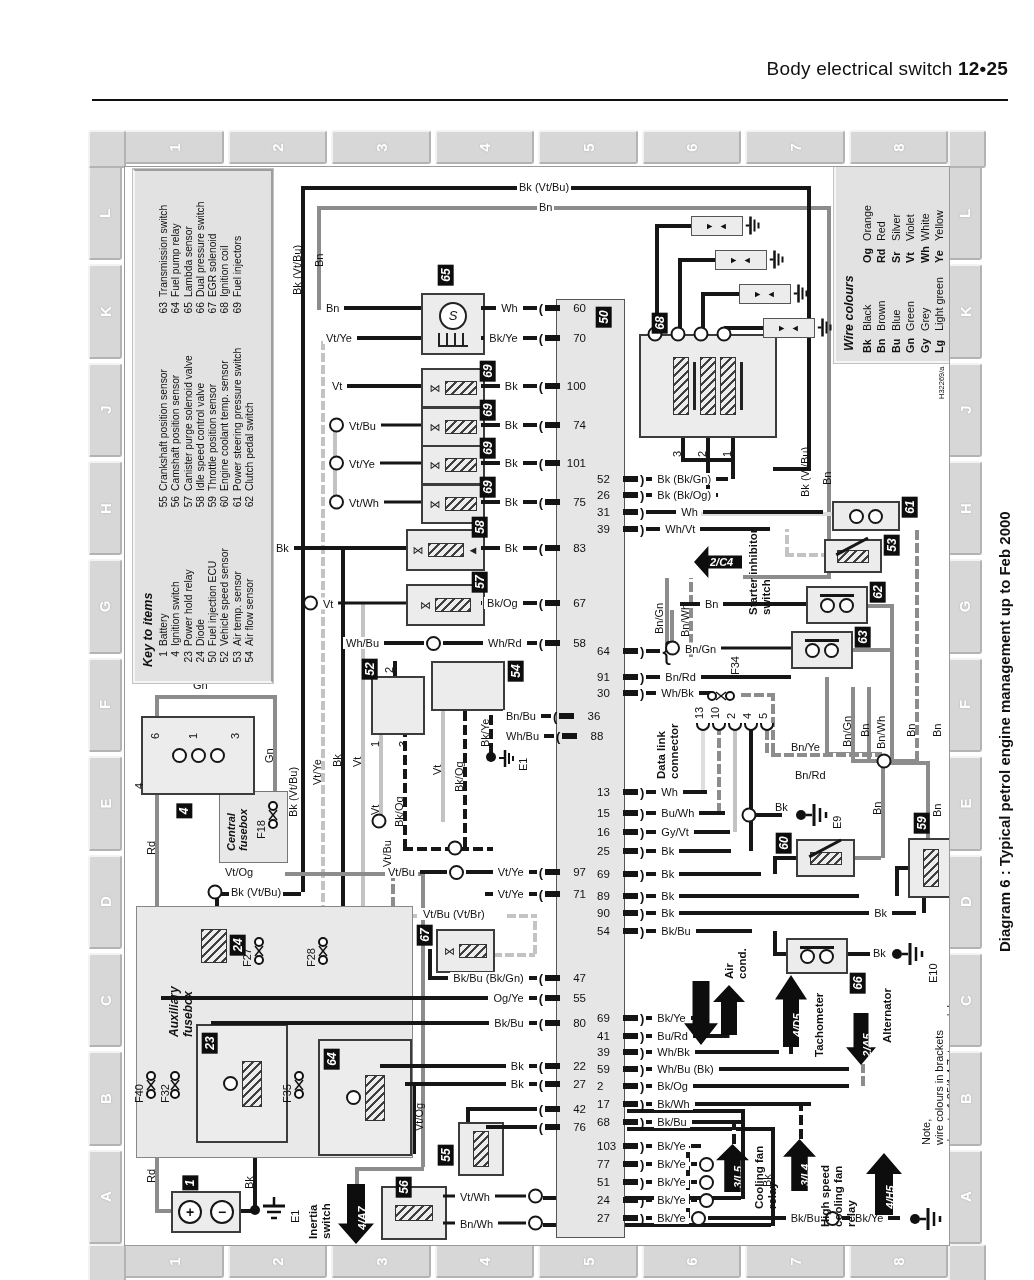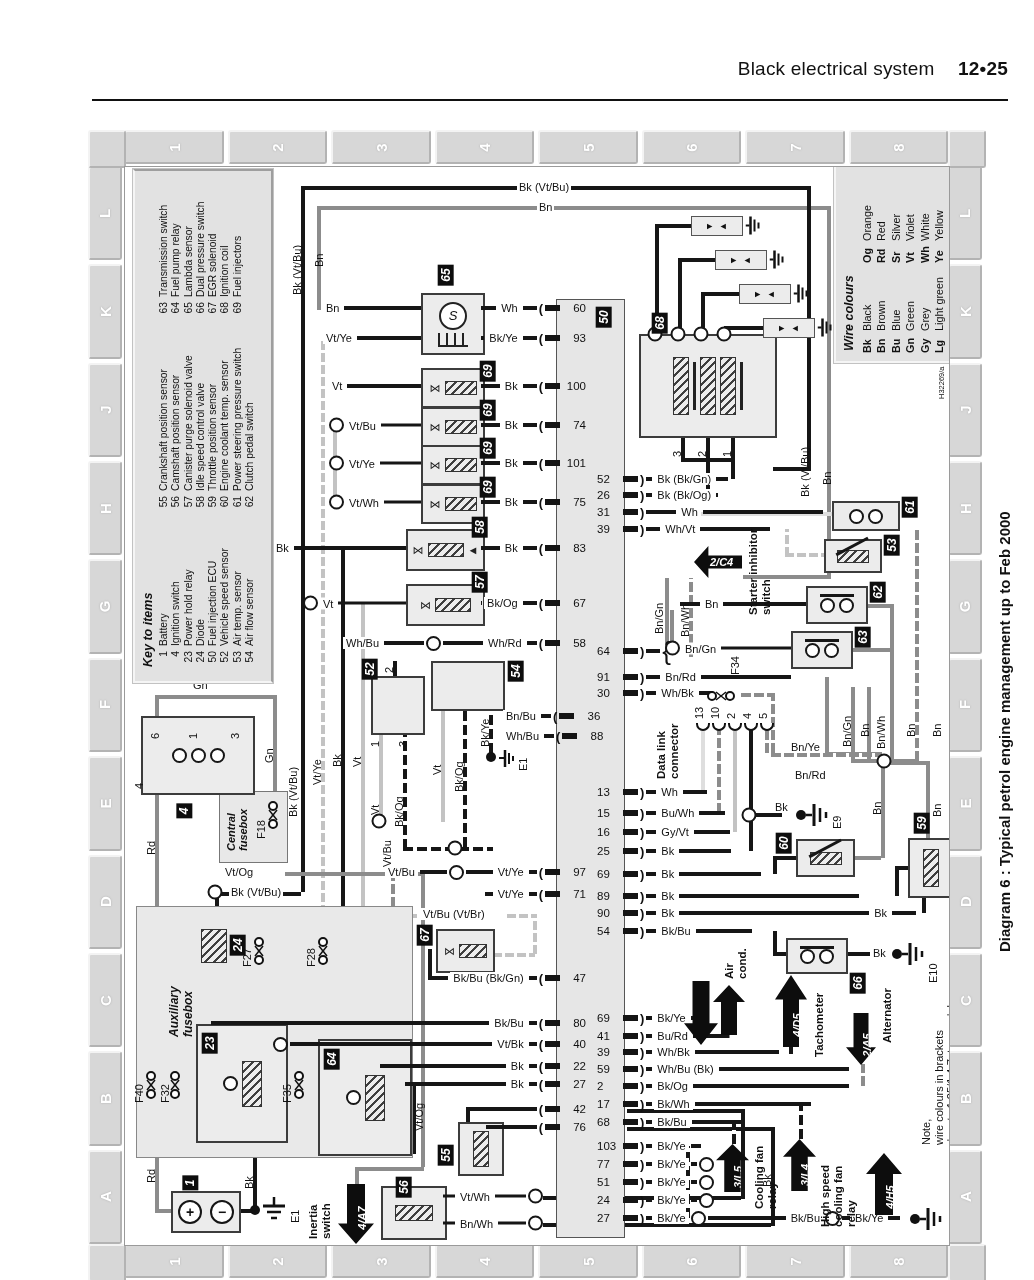--- a/index.html
+++ b/index.html
@@ -1,19 +1,19 @@
 <!DOCTYPE html>
 <html><head>
 <meta charset="utf-8">
 <style>
   html,body{margin:0;padding:0;background:#fff}
   .page{position:relative;width:1034px;height:1280px;background:#fff;font-family:"Liberation Sans",sans-serif;color:#111;overflow:hidden}
   .hdr{position:absolute;top:58px;right:26px;font-size:19px;letter-spacing:.2px}
   .hdr b{font-weight:normal}
-  .hdr .pg{font-weight:bold;margin-left:18px}
+  .hdr .pg{font-weight:bold;}
   .hrule{position:absolute;top:99px;left:92px;right:26px;height:2px;background:#111}
   
   .ruler{position:absolute;display:flex;gap:4px}
   .rc{background:#d7d7d7;border:2px solid;border-color:#f3f3f3 #b3b3b3 #b3b3b3 #f3f3f3;border-radius:3px;flex:1;display:flex;align-items:center;justify-content:center}
   .rct{color:#fff;font-weight:bold;font-size:15px;transform:rotate(-90deg);text-shadow:0 0 2px #aaa}
   .corner{position:absolute;width:34px;height:34px}
   .content{position:absolute;left:124px;top:166px;width:824px;height:1078px;background:#fff;border:1px solid #9a9a9a;overflow:hidden}
   
   .hw{position:absolute;height:3.5px;background:#161616}
   .vw{position:absolute;width:3.5px;background:#161616}
@@ -78,21 +78,21 @@
   .plugbox{position:absolute;background:#ececec;border:1.5px solid #555;display:flex;align-items:center;justify-content:center;font-size:9px;letter-spacing:1px;z-index:5}
   .brace{font-size:26px;font-weight:300;line-height:20px}
   .battpole{width:20px;height:20px;border:2px solid #161616;border-radius:50%;background:#fff;display:flex;align-items:center;justify-content:center;font-size:14px;font-weight:bold}
 </style>
 </head>
 <body>
 
 <div class="page">
 
   <div class="hdr">
-    <b>Black electrical system</b>
+    <b>Body electrical switch</b>
     <span class="pg">12•25</span>
   </div>
   <div class="hrule"></div>
 
   <div class="ruler" style="left:124px;top:130px;width:824px;height:34px">
 
   <div class="rc">
         <span class="rct">1</span>
       </div>
       <div class="rc">
@@ -507,21 +507,21 @@
     <div class="prow" style="left:198px;right:528px;top:171px">
         <span class="lbl">Vt/Ye</span>
         <i class="w f dlt"></i>
       </div>
     <div class="prow" style="left:356px;right:363px;top:171px">
         <i class="w f dbk"></i>
         <span class="lbl">Bk/Ye</span>
         <i class="w dbk" style="width:14px"></i>
         <span class="aL"></span>
         <span class="pbar"></span>
-        <span class="pnum ra">93</span>
+        <span class="pnum ra">70</span>
       </div>
 
     <div class="cbox" style="left:296px;top:201px;width:60px;height:36px">
         <span class="bowtie">⋈</span>
         <span class="hatch" style="width:30px;height:12px"></span>
       </div>
     <div class="abadge" style="left:352px;top:196px">69</div>
     <div class="prow" style="left:204px;right:528px;top:219px">
         <span class="lbl">Vt</span>
         <i class="w f lt"></i>
@@ -721,36 +721,35 @@
     <div class="vw" style="left:303px;top:782px;height:29px"></div>
     <div class="prow" style="left:303px;right:363px;top:811px">
         <i class="w f dbk"></i>
         <span class="lbl">Bk/Bu (Bk/Gn)</span>
         <i class="w dbk" style="width:8px"></i>
         <span class="aL"></span>
         <span class="pbar"></span>
         <span class="pnum ra">47</span>
       </div>
 
+    <div class="prow" style="left:36px;right:363px;top:831px">
+        <i class="w f dgy"></i>
+        <span class="lbl">Og/Ye</span>
+        <i class="w dgy" style="width:8px"></i>
+        <span class="aL"></span>
+        <span class="pbar"></span>
+        <span class="pnum ra">55</span>
+      </div>
     <div class="prow" style="left:86px;right:363px;top:856px">
         <i class="w f dbk"></i>
         <span class="lbl">Bk/Bu</span>
         <i class="w dbk" style="width:8px"></i>
         <span class="aL"></span>
         <span class="pbar"></span>
         <span class="pnum ra">80</span>
-      </div>
-    <div class="prow" style="left:148px;right:363px;top:877px">
-        <span class="jci"></span>
-        <i class="w f dbk"></i>
-        <span class="lbl">Vt/Bk</span>
-        <i class="w dbk" style="width:8px"></i>
-        <span class="aL"></span>
-        <span class="pbar"></span>
-        <span class="pnum ra">40</span>
       </div>
     <div class="prow" style="left:255px;right:363px;top:899px">
         <i class="w f"></i>
         <span class="lbl">Bk</span>
         <i class="w" style="width:8px"></i>
         <span class="aL"></span>
         <span class="pbar"></span>
         <span class="pnum ra">22</span>
       </div>
     <div class="prow" style="left:280px;right:363px;top:917px">

